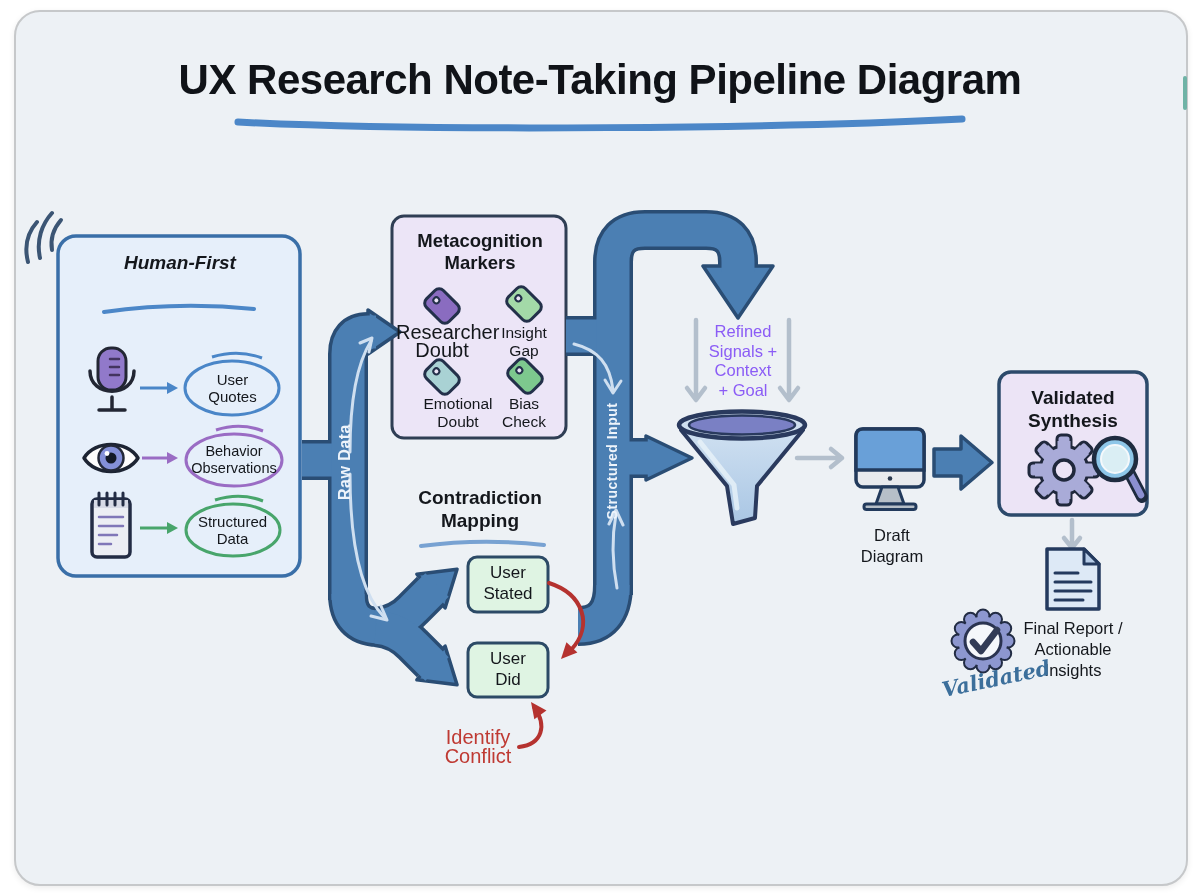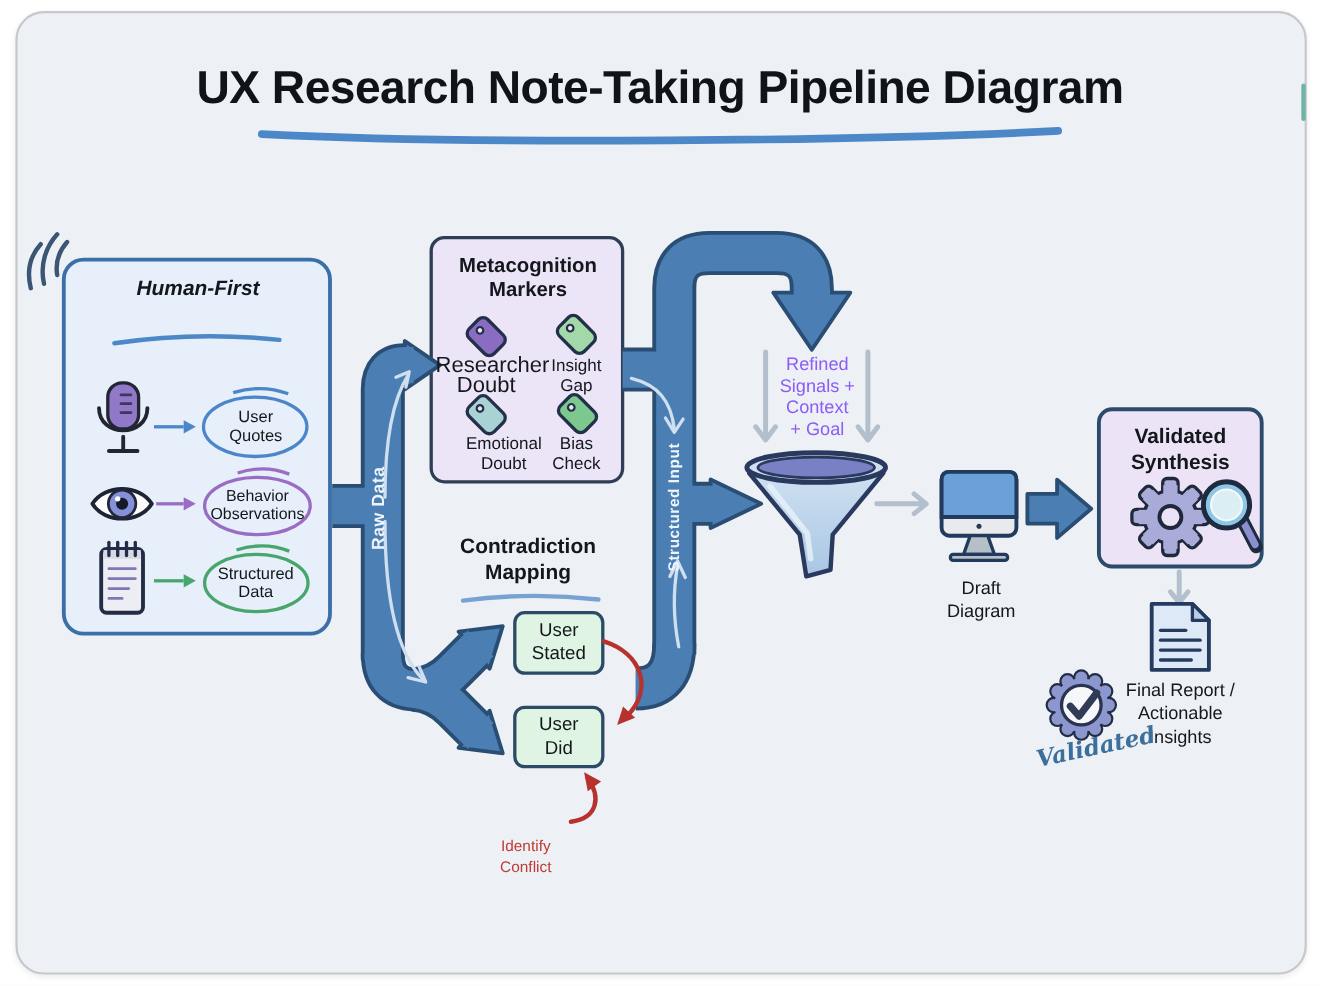--- a/index.html
+++ b/index.html
@@ -305,21 +305,21 @@
     <div>Mapping</div>
   </div>
   <div class="lbl" style="left:468px;top:562px;width:80px;font-size:17px;line-height:21px;">
     <div>User</div>
     <div>Stated</div>
   </div>
   <div class="lbl" style="left:468px;top:648px;width:80px;font-size:17px;line-height:21px;">
     <div>User</div>
     <div>Did</div>
   </div>
-  <div class="lbl" style="left:436px;top:728px;width:84px;font-size:14px;line-height:19px;color:#bf3a33;margin-top:32px;">
+  <div class="lbl" style="left:436px;top:728px;width:84px;font-size:20px;line-height:19px;color:#bf3a33;">
     <div>Identify</div>
     <div>Conflict</div>
   </div>
 
   <div class="lbl" style="left:701px;top:322px;width:84px;font-size:16.5px;line-height:19.5px;color:#8b5cf6;">
     <div>Refined</div>
     <div>Signals +</div>
     <div>Context</div>
     <div>+ Goal</div>
   </div>

